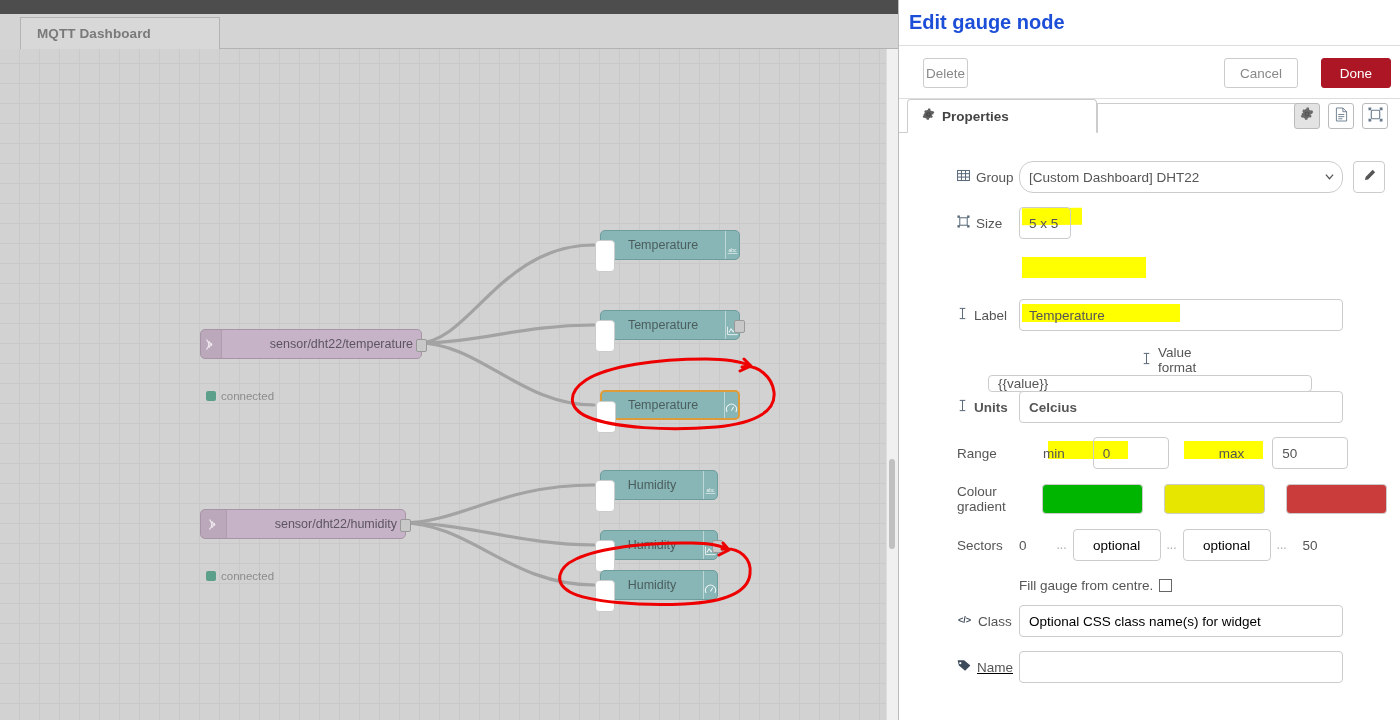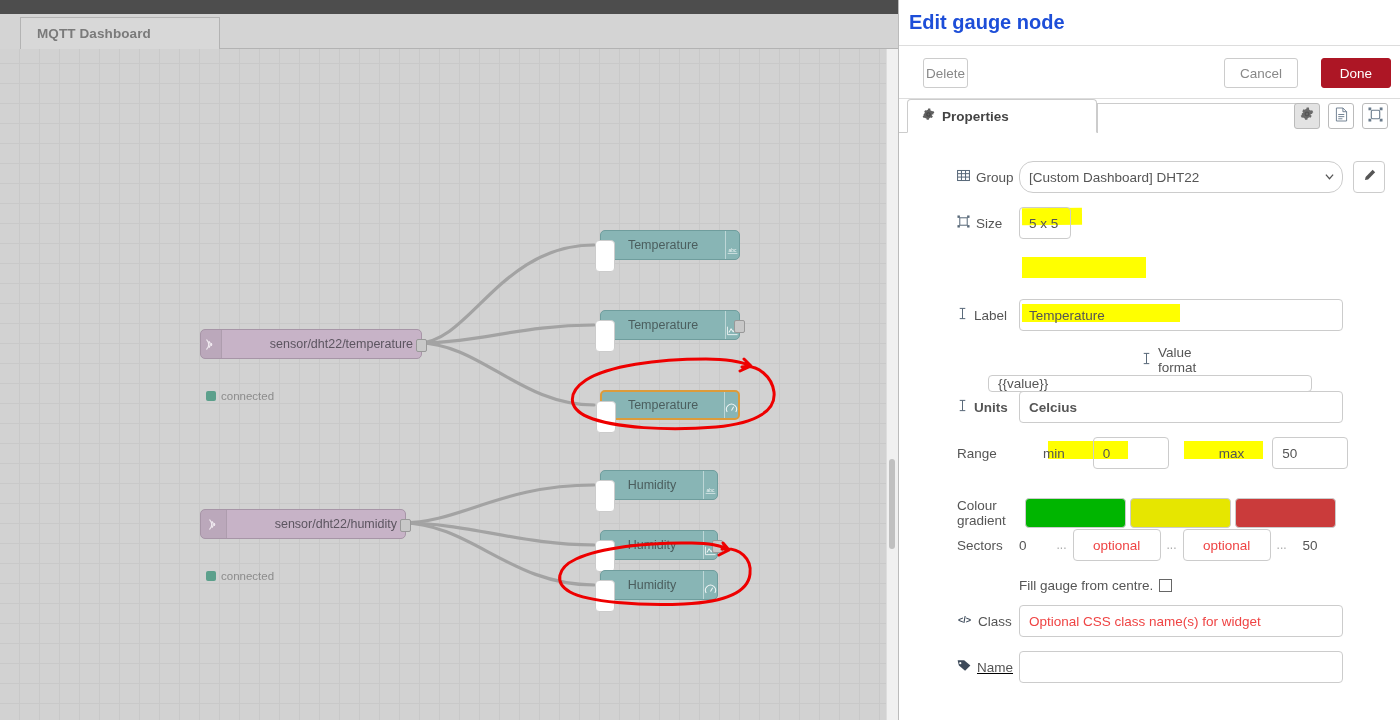--- a/index.html
+++ b/index.html
@@ -177,21 +177,21 @@
   .rlabel {
     width: 106px; display: flex; align-items: center; gap: 6px;
     font-size: 13.5px; color: #555; flex-shrink: 0; padding-left: 44px;
   }
   .inp {
     height: 32px; border: 1px solid #ccc; border-radius: 4px;
     background: #fff; font-size: 13.5px; color: #555;
     padding: 0 9px; font-family: "Liberation Sans", sans-serif;
     display: flex; align-items: center;
   }
-  .inp.ph { color: #ef4444; }
+  .inp.ph { color: #000000; }
   .selwrap { position: relative; display: inline-block; }
   .selarrow {
     position: absolute; right: 9px; top: 11px; pointer-events: none;
     width: 9px; height: 9px;
   }
 
   .swatch { height: 30px; border-radius: 4px; border: 1px solid #ccc; }
   .dots { font-size: 12px; color: #aaa; padding: 0 6px; }
   .plain { font-size: 13.5px; color: #555; }
 
@@ -518,21 +518,21 @@
           <span>0</span>
         </div>
         <span class="plain above" style="margin-left:26px;">max</span>
         <div class="inp above" style="width:76px; margin-left:4px;">
           <span>50</span>
         </div>
       </div>
       <div class="hl" style="left:149px; top:301px; width:80px; height:18px;"></div>
       <div class="hl" style="left:285px; top:301px; width:79px; height:18px;"></div>
 
-      <div class="row" style="top:357px;">
+      <div class="row" style="top:343px;justify-content:space-between;">
         <span class="rlabel" style="width:112px;">Colour gradient</span>
         <div class="swatch" style="width:101px; background:#00b500;"></div>
         <div class="swatch" style="width:101px; margin-left:4px; background:#e6e600;"></div>
         <div class="swatch" style="width:101px; margin-left:4px; background:#ca3b3b;"></div>
       </div>
 
       <div class="row" style="top:389px;">
         <span class="rlabel" style="width:106px;">Sectors</span>
         <span class="plain">0</span>
         <span class="dots" style="margin-left:24px;">...</span>

